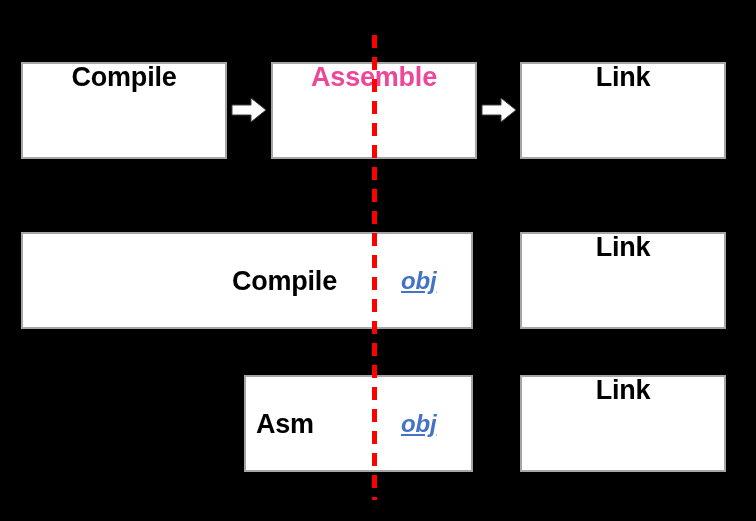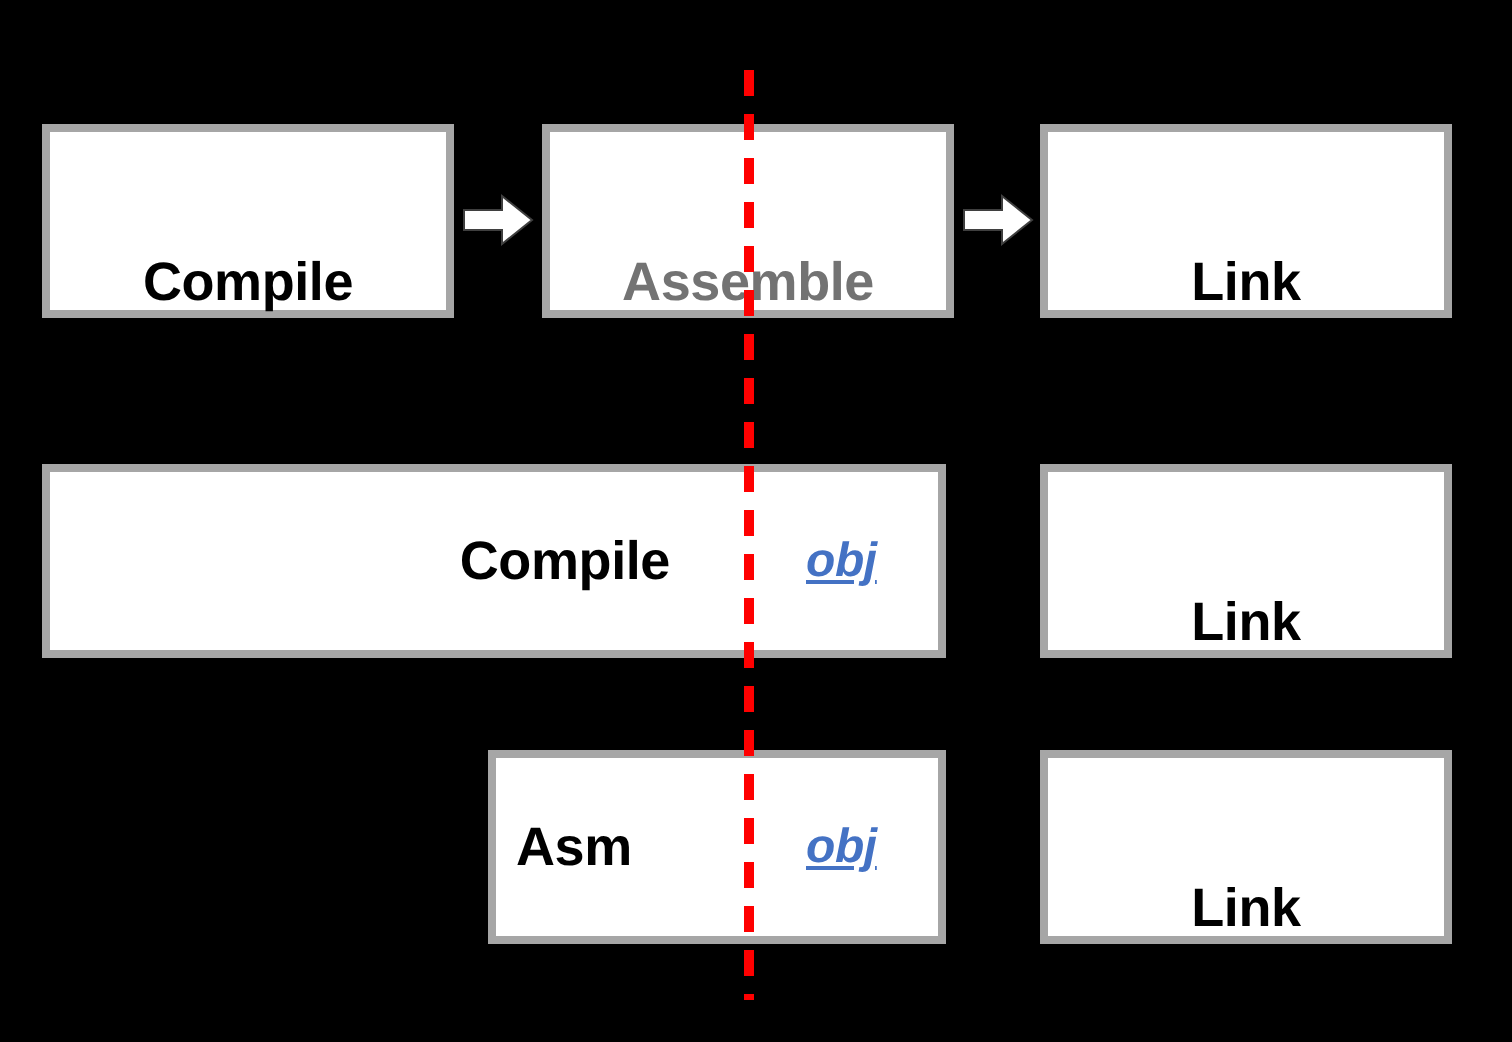--- a/index.html
+++ b/index.html
@@ -17,24 +17,24 @@
     width: 756px;
     height: 521px;
     background: #000000;
     overflow: hidden;
   }
 
   
   .box {
     position: absolute;
     background: #ffffff;
-    border: 4px solid #737373;
+    border: 2px solid #737373;
     box-sizing: border-box;
     display: flex;
-    align-items: flex-end;
+    align-items: flex-start;
   }
   .box-label {
     font-weight: bold;
     color: #000000;
     font-size: 27px;
     line-height: 1;
     letter-spacing: -0.2px;
     white-space: nowrap;
   }
   .box-centered {
@@ -123,21 +123,21 @@
     <span class="box-label" style="color: rgb(0, 0, 0);">Compile</span>
   </div>
 
   <div class="arrow" id="arrow-1">
     <svg width="36" height="28" viewBox="0 0 36 28" xmlns="http://www.w3.org/2000/svg">
       <polygon points="1,9 20,9 20,2 35,14 20,26 20,19 1,19" fill="#ffffff" stroke="#3f3f3f" stroke-width="1"></polygon>
     </svg>
   </div>
 
   <div class="box box-centered" id="box-assemble" style="background: rgb(255, 255, 255); border-color: rgb(166, 166, 166);">
-    <span class="box-label" style="color: #737373;">Assemble</span>
+    <span class="box-label" style="color: #ec4899;">Assemble</span>
   </div>
 
   <div class="arrow" id="arrow-2">
     <svg width="36" height="28" viewBox="0 0 36 28" xmlns="http://www.w3.org/2000/svg">
       <polygon points="1,9 20,9 20,2 35,14 20,26 20,19 1,19" fill="#ffffff" stroke="#3f3f3f" stroke-width="1"></polygon>
     </svg>
   </div>
 
   <div class="box box-centered" id="box-link-1" style="background: rgb(255, 255, 255); border-color: rgb(166, 166, 166);">
     <span class="box-label" style="color: rgb(0, 0, 0);">Link</span>

